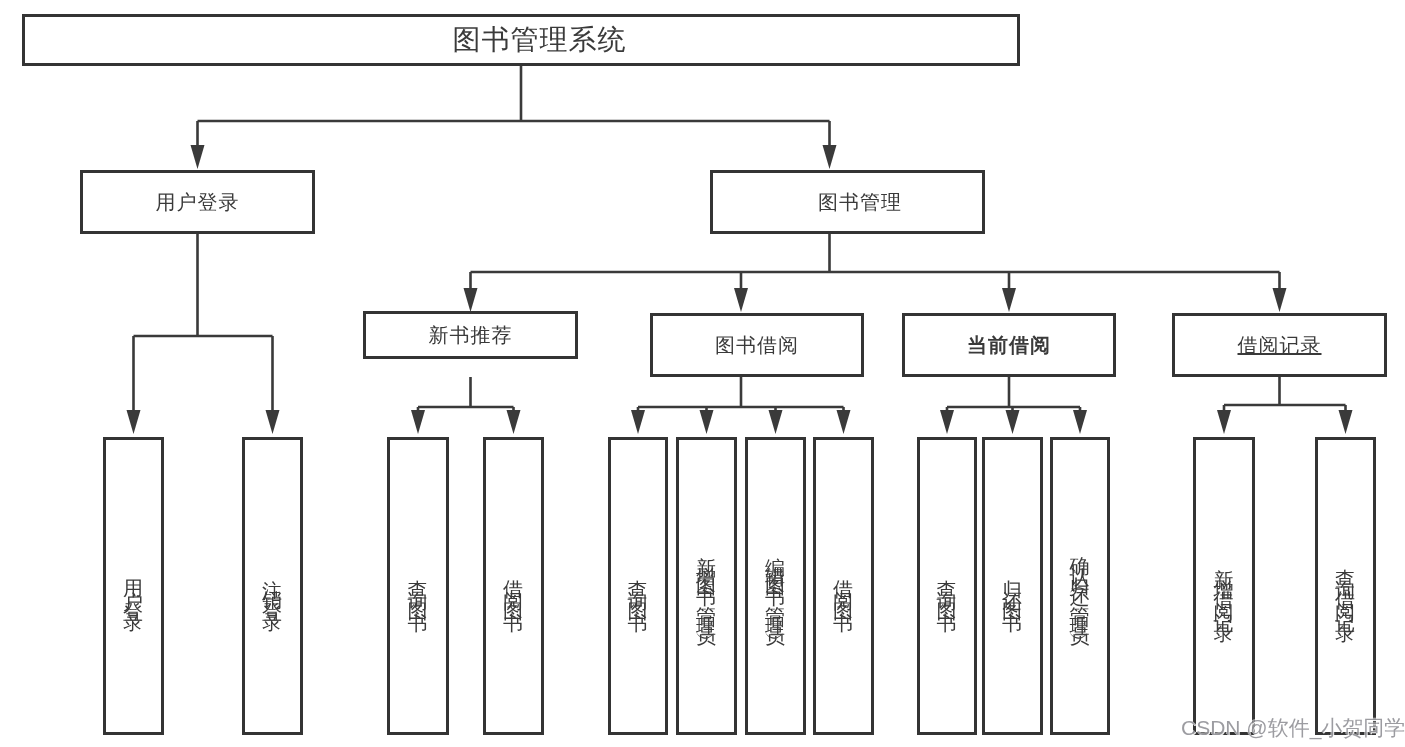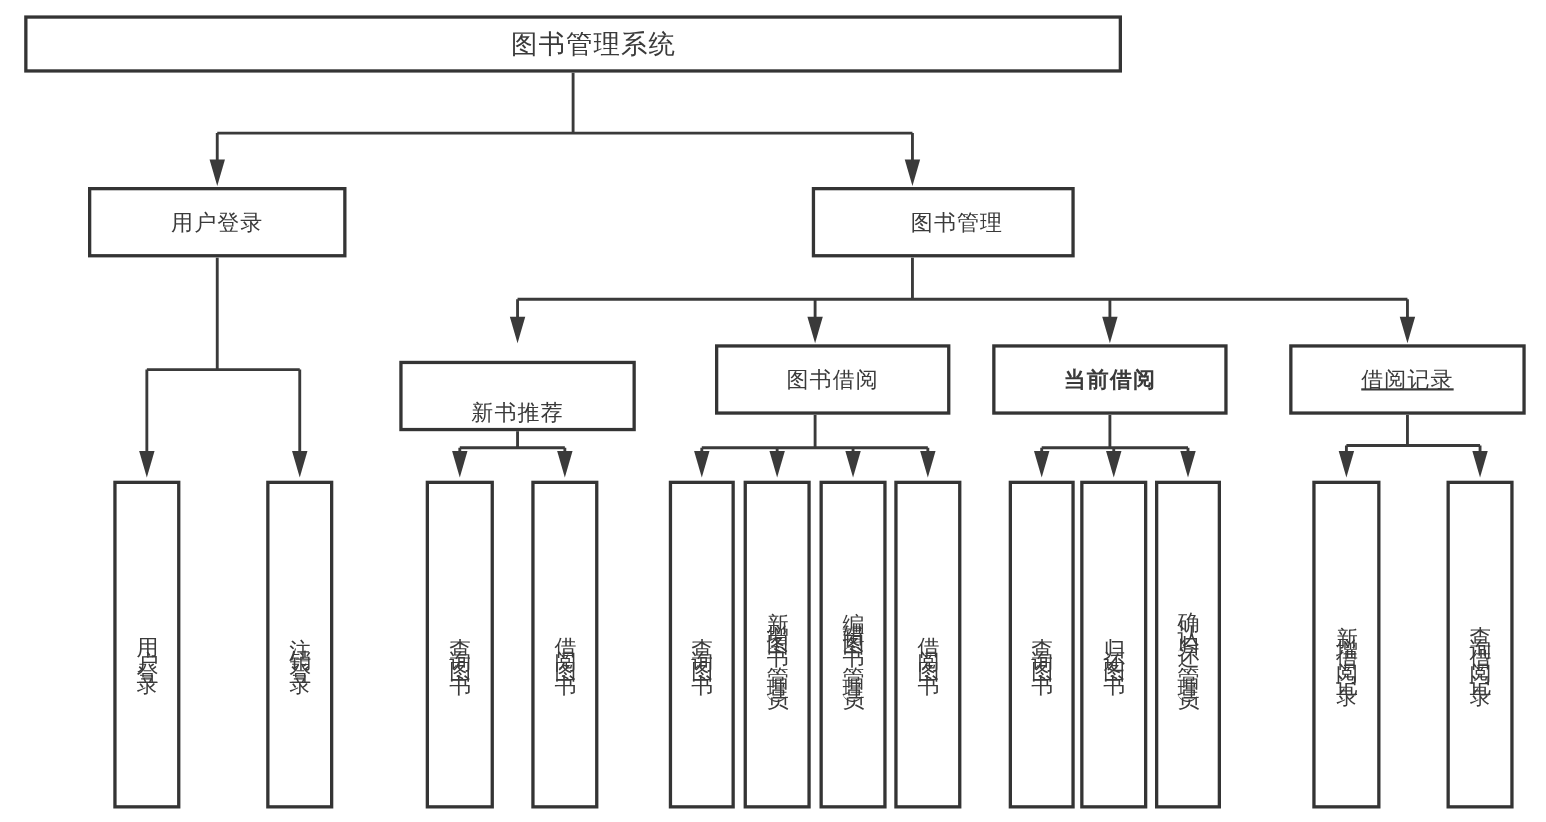--- a/index.html
+++ b/index.html
@@ -33,21 +33,21 @@
     justify-content: center;
     z-index: 2;
     text-align: center;
   }
   .hnode {
     font-size: 20px;
     letter-spacing: 1px;
   }
   .root {
     left: 22px; top: 14px; width: 998px; height: 52px;
-    font-size: 24px;
+    font-size: 28px;
     padding-left: 37px;
   }
   .leaf {
     top: 437px;
     height: 298px;
     width: 61px;
   }
   .leaf .vtext {
     writing-mode: vertical-rl;
     text-orientation: mixed;
@@ -134,25 +134,25 @@
     </g>
   </svg>
 
   <div class="node hnode root">
     <span>图书管理系统</span>
   </div>
 
   <div class="node hnode" style="left:80px; top:170px; width:235px; height:64px;">
     <span>用户登录</span>
   </div>
-  <div class="node hnode" style="left:738px; top:170px; width:239px; height:64px;padding-left:25px;">
+  <div class="node hnode" style="left:710px; top:170px; width:275px; height:64px;padding-left:25px;">
     <span>图书管理</span>
   </div>
 
-  <div class="node hnode" style="left:363px; top:328px; width:215px; height:64px;align-items:flex-end;">
+  <div class="node hnode" style="left:363px; top:311px; width:215px; height:48px;">
     <span>新书推荐</span>
   </div>
   <div class="node hnode" style="left:650px; top:313px; width:214px; height:64px;">
     <span>图书借阅</span>
   </div>
   <div class="node hnode" style="left:902px; top:313px; width:214px; height:64px;font-weight:bold;">
     <span>当前借阅</span>
   </div>
   <div class="node hnode" style="left:1172px; top:313px; width:215px; height:64px;text-decoration:underline;">
     <span>借阅记录</span>
@@ -191,14 +191,15 @@
   <div class="node leaf" style="left:1050px; width:60px;">
     <span class="vtext long">确认归还（管理员）</span>
   </div>
   <div class="node leaf" style="left:1193px; width:62px;">
     <span class="vtext">新增借阅记录</span>
   </div>
   <div class="node leaf" style="left:1315px;">
     <span class="vtext">查询借阅记录</span>
   </div>
 
+  <div class="watermark">CSDN @软件_小贺同学</div>
 
 </div>
 
 </body></html>

